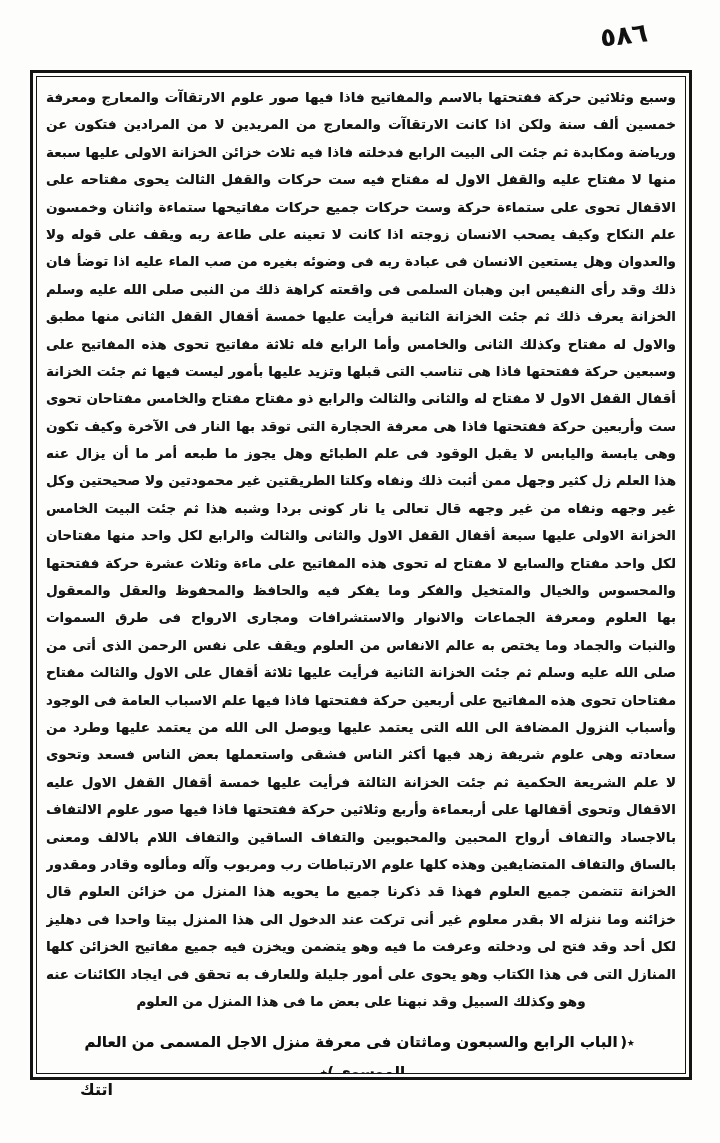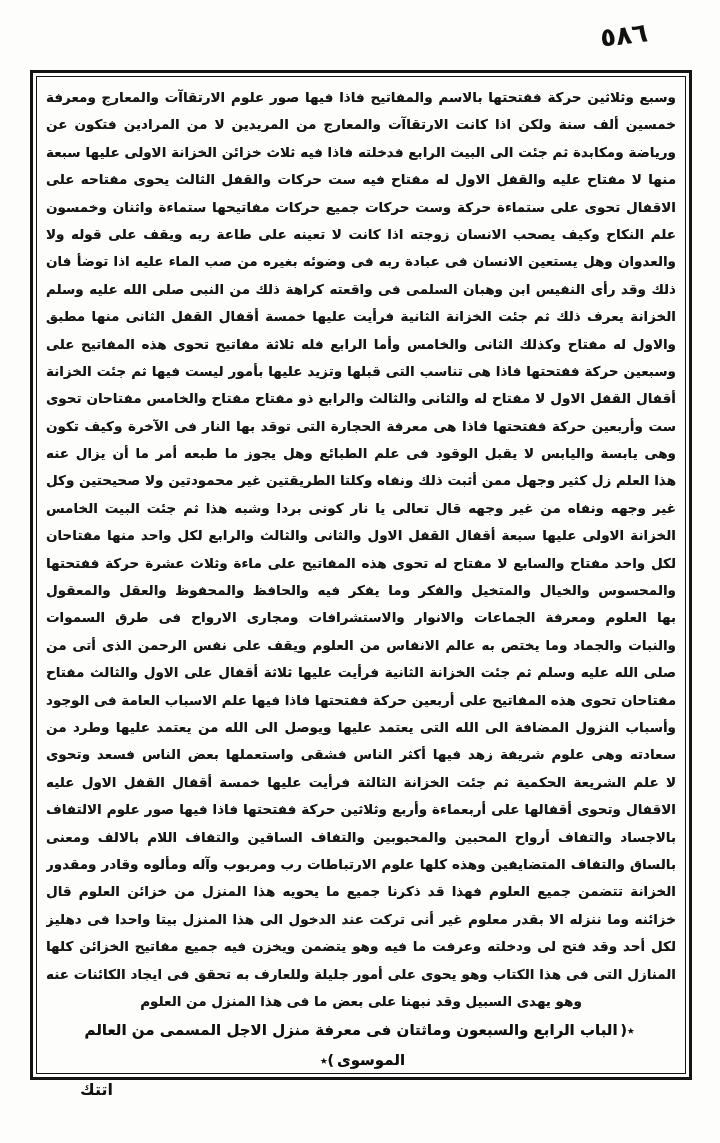--- a/index.html
+++ b/index.html
@@ -46,21 +46,21 @@
   .closing-line{
     direction:rtl;text-align:center;
     font-size:13.5px;font-weight:bold;line-height:27.4px;height:27.4px;
     color:#161616;text-shadow:0 0 .4px rgba(20,20,20,.55);
   }
   .chapter-heading{
     direction:rtl;text-align:center;
     font-size:15px;font-weight:bold;line-height:30px;height:30px;
     color:#101010;
     text-shadow:0 0 .5px rgba(10,10,10,.6);
-    margin-top:0;
+    margin-top:12px;
   }
   .chapter-heading .ornament{font-size:14px;padding:0 3px;}
   .catchword{
     position:absolute;left:80px;top:1080px;
     font-size:16px;font-weight:bold;color:#111;
     direction:rtl;
   }
 </style>
 </head>
 <body>
@@ -99,21 +99,21 @@
         <div class="tline">لا علم الشريعة الحكمية ثم جئت الخزانة الثالثة فرأيت عليها خمسة أقفال القفل الاول عليه مفتاح وكذلك بقية</div>
         <div class="tline">الاقفال وتحوى أقفالها على أربعماءة وأربع وثلاثين حركة ففتحتها فاذا فيها صور علوم الالتفاف التفاف الارواح</div>
         <div class="tline">بالاجساد والتفاف أرواح المحبين والمحبوبين والتفاف الساقين والتفاف اللام بالالف ومعنى قوله والتفت الساق</div>
         <div class="tline">بالساق والتفاف المتضايفين وهذه كلها علوم الارتباطات رب ومربوب وآله ومألوه وقادر ومقدور وعالم ومعلوم فهذه</div>
         <div class="tline">الخزانة تتضمن جميع العلوم فهذا قد ذكرنا جميع ما يحويه هذا المنزل من خزائن العلوم قال تعالى وان من شئ الا عندنا</div>
         <div class="tline">خزائنه وما ننزله الا بقدر معلوم غير أنى تركت عند الدخول الى هذا المنزل بيتا واحدا فى دهليز هذا المنزل لا يفتح</div>
         <div class="tline">لكل أحد وقد فتح لى ودخلته وعرفت ما فيه وهو يتضمن ويخزن فيه جميع مفاتيح الخزائن كلها التى تتضمنها هذه</div>
         <div class="tline">المنازل التى فى هذا الكتاب وهو يحوى على أمور جليلة وللعارف به تحقق فى ايجاد الكائنات عنه والله يقول الحق</div>
       </div>
 
-    <div class="closing-line">وهو يهدى السبيل وقد نبهنا على بعض ما فى هذا المنزل من العلوم</div>
+    <div class="closing-line">وهو وكذلك السبيل وقد نبهنا على بعض ما فى هذا المنزل من العلوم</div>
 
     <div class="chapter-heading">
       <span class="ornament">٭(</span><span>الباب الرابع والسبعون وماثتان فى معرفة منزل الاجل المسمى من العالم الموسوى</span><span class="ornament">)٭</span>
     </div>
 
   </div>
 </div>
 
 <div class="catchword">اتتك</div>
 

